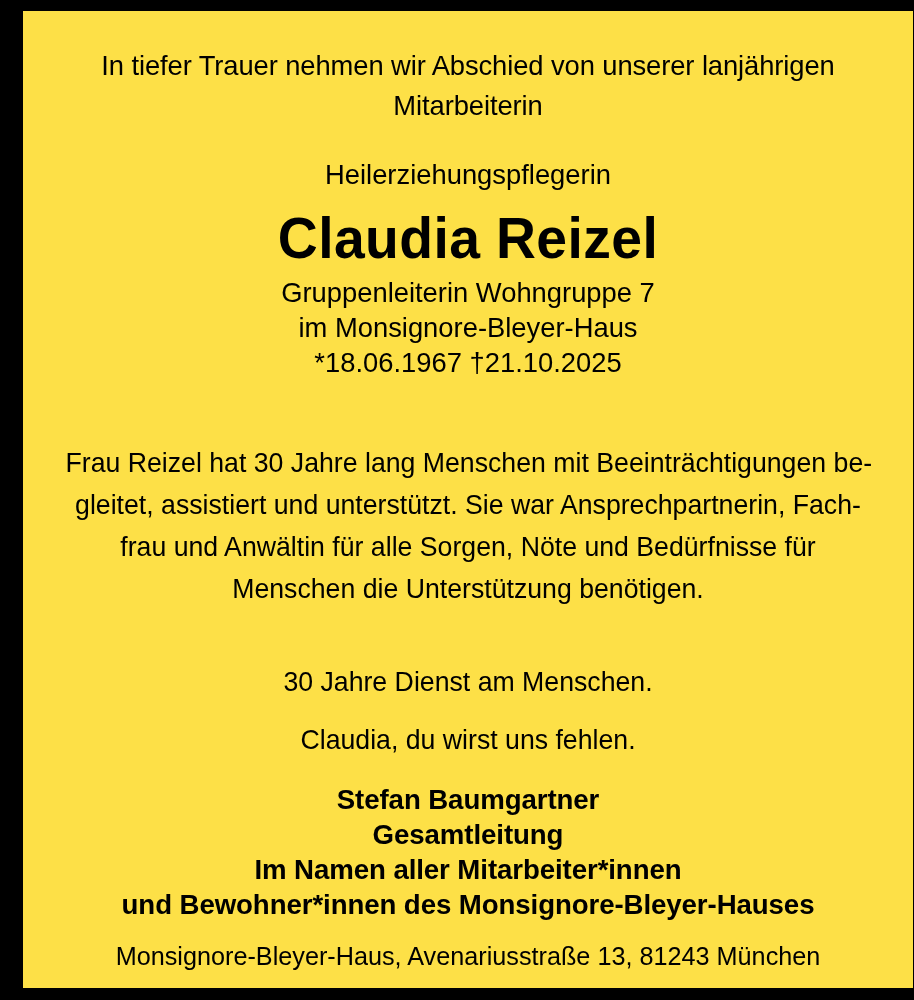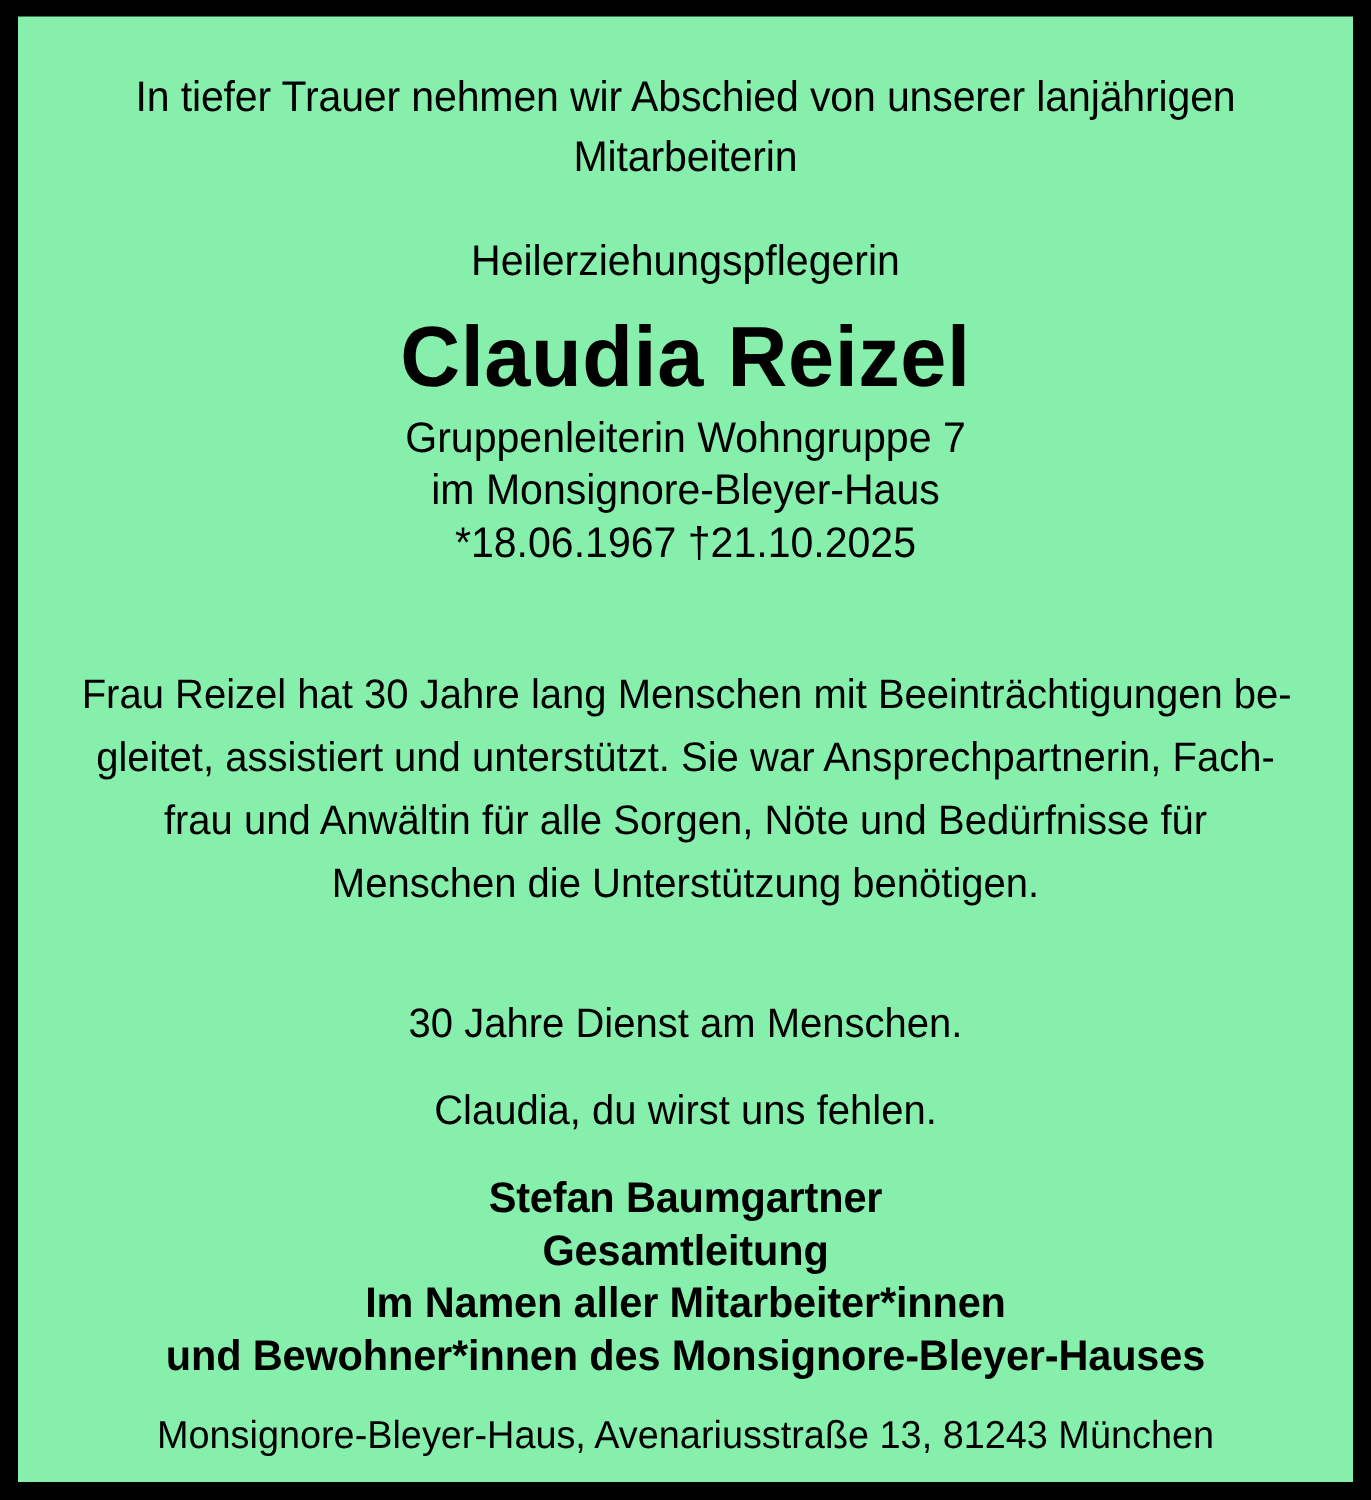--- a/index.html
+++ b/index.html
@@ -22,23 +22,24 @@
     width: 914px;
     height: 1000px;
     background: #000000;
     padding: 11px 12px 12px 12px;
   }
 
   .notice-inner {
     box-sizing: border-box;
     width: 100%;
     height: 100%;
-    background: #86efac;
+    background: #fde047;
     position: relative;
     overflow: hidden;
+    margin-left: 11px;
   }
 
   .content {
     box-sizing: border-box;
     width: 100%;
     height: 100%;
     padding: 34px 30px 0 30px;
     text-align: center;
     color: #000000;
   }

